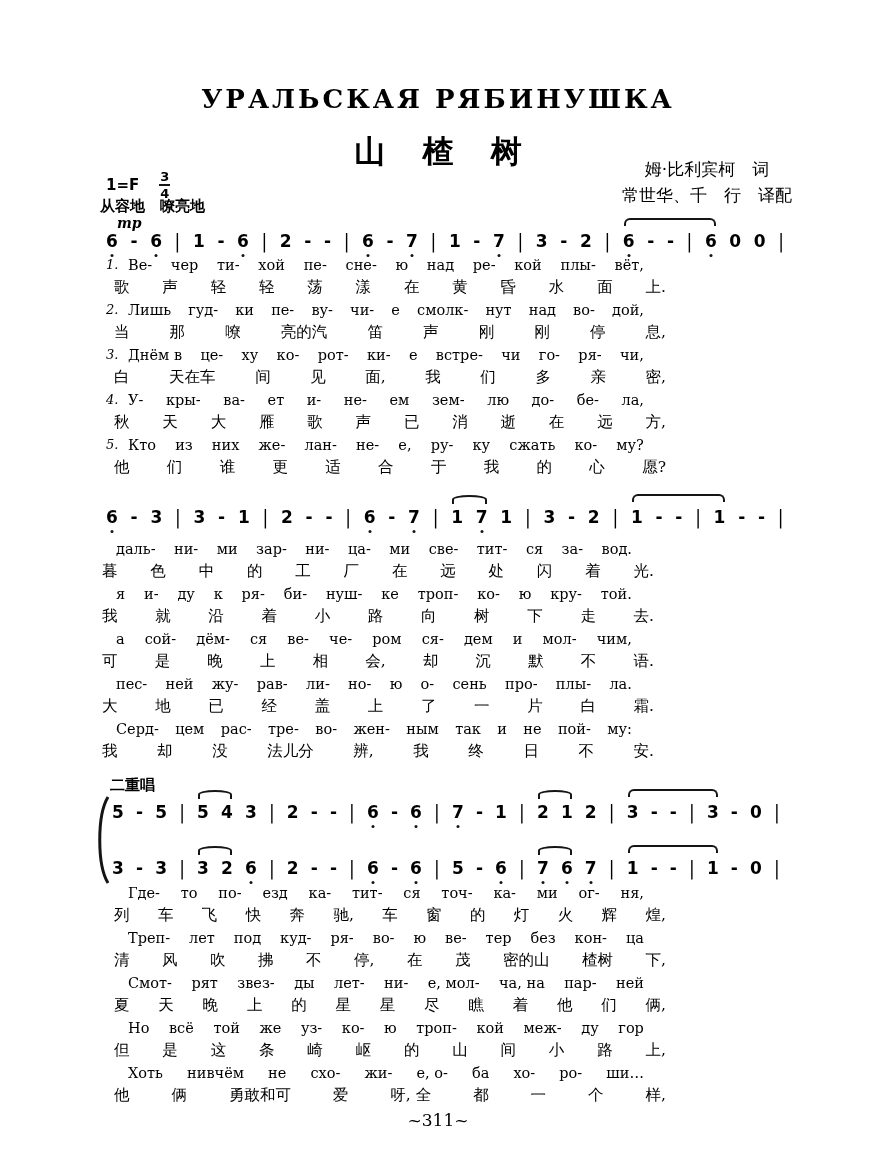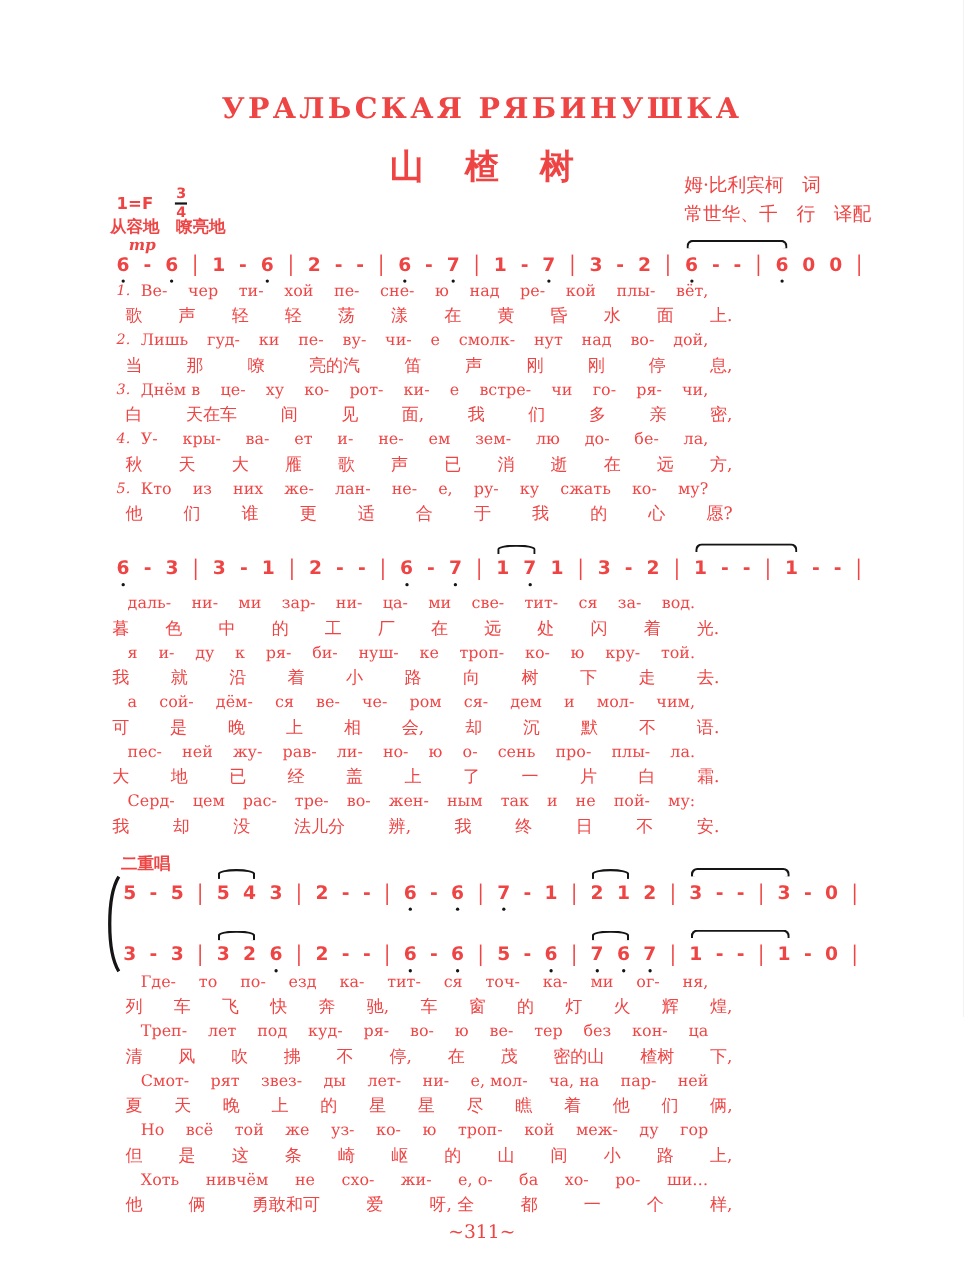--- a/index.html
+++ b/index.html
@@ -1,31 +1,31 @@
 <!DOCTYPE html>
 <html><head>
 <meta charset="utf-8">
 <style>
   html,body{margin:0;padding:0;background:#e8e8e8;}
   .page{
     position:relative; width:876px; height:1162px; margin:0 auto;
-    background:#ffffff; color:#ef4444; overflow:hidden;
+    background:#ffffff; color:#000000; overflow:hidden;
     font-family:"DejaVu Serif", serif;
   }
   .abs{position:absolute;}
 
   
   .title-ru{left:0; top:84px; width:100%; text-align:center;
     font-size:26px; font-weight:600; letter-spacing:3px;}
   .title-cn{left:0; top:131px; width:100%; text-align:center;
     font-size:31px; font-weight:700; letter-spacing:1.2em; text-indent:1.2em;
     font-family:"DejaVu Sans", sans-serif;}
 
   
-  .credits{right:84px; top:156px; text-align:left;
+  .credits{right:84px; top:156px; text-align:center;
     font-size:17px; line-height:26px; font-weight:500;}
 
   
   .keysig{left:106px; top:170px; font-size:15px; font-weight:700;
     font-family:"DejaVu Sans", sans-serif; display:flex; align-items:center; gap:20px;}
   .frac{display:inline-flex; flex-direction:column; align-items:center; line-height:1;}
   .frac .num,.frac .den{font-size:13px; font-weight:700;}
   .frac .fbar{width:11px; height:2px; background:#151515; margin:1px 0;}
   .tempo{left:100px; top:197px; font-size:15px; font-weight:700;}
   .dyn{left:117px; top:215px; font-size:14px; font-weight:700; font-style:italic;}

